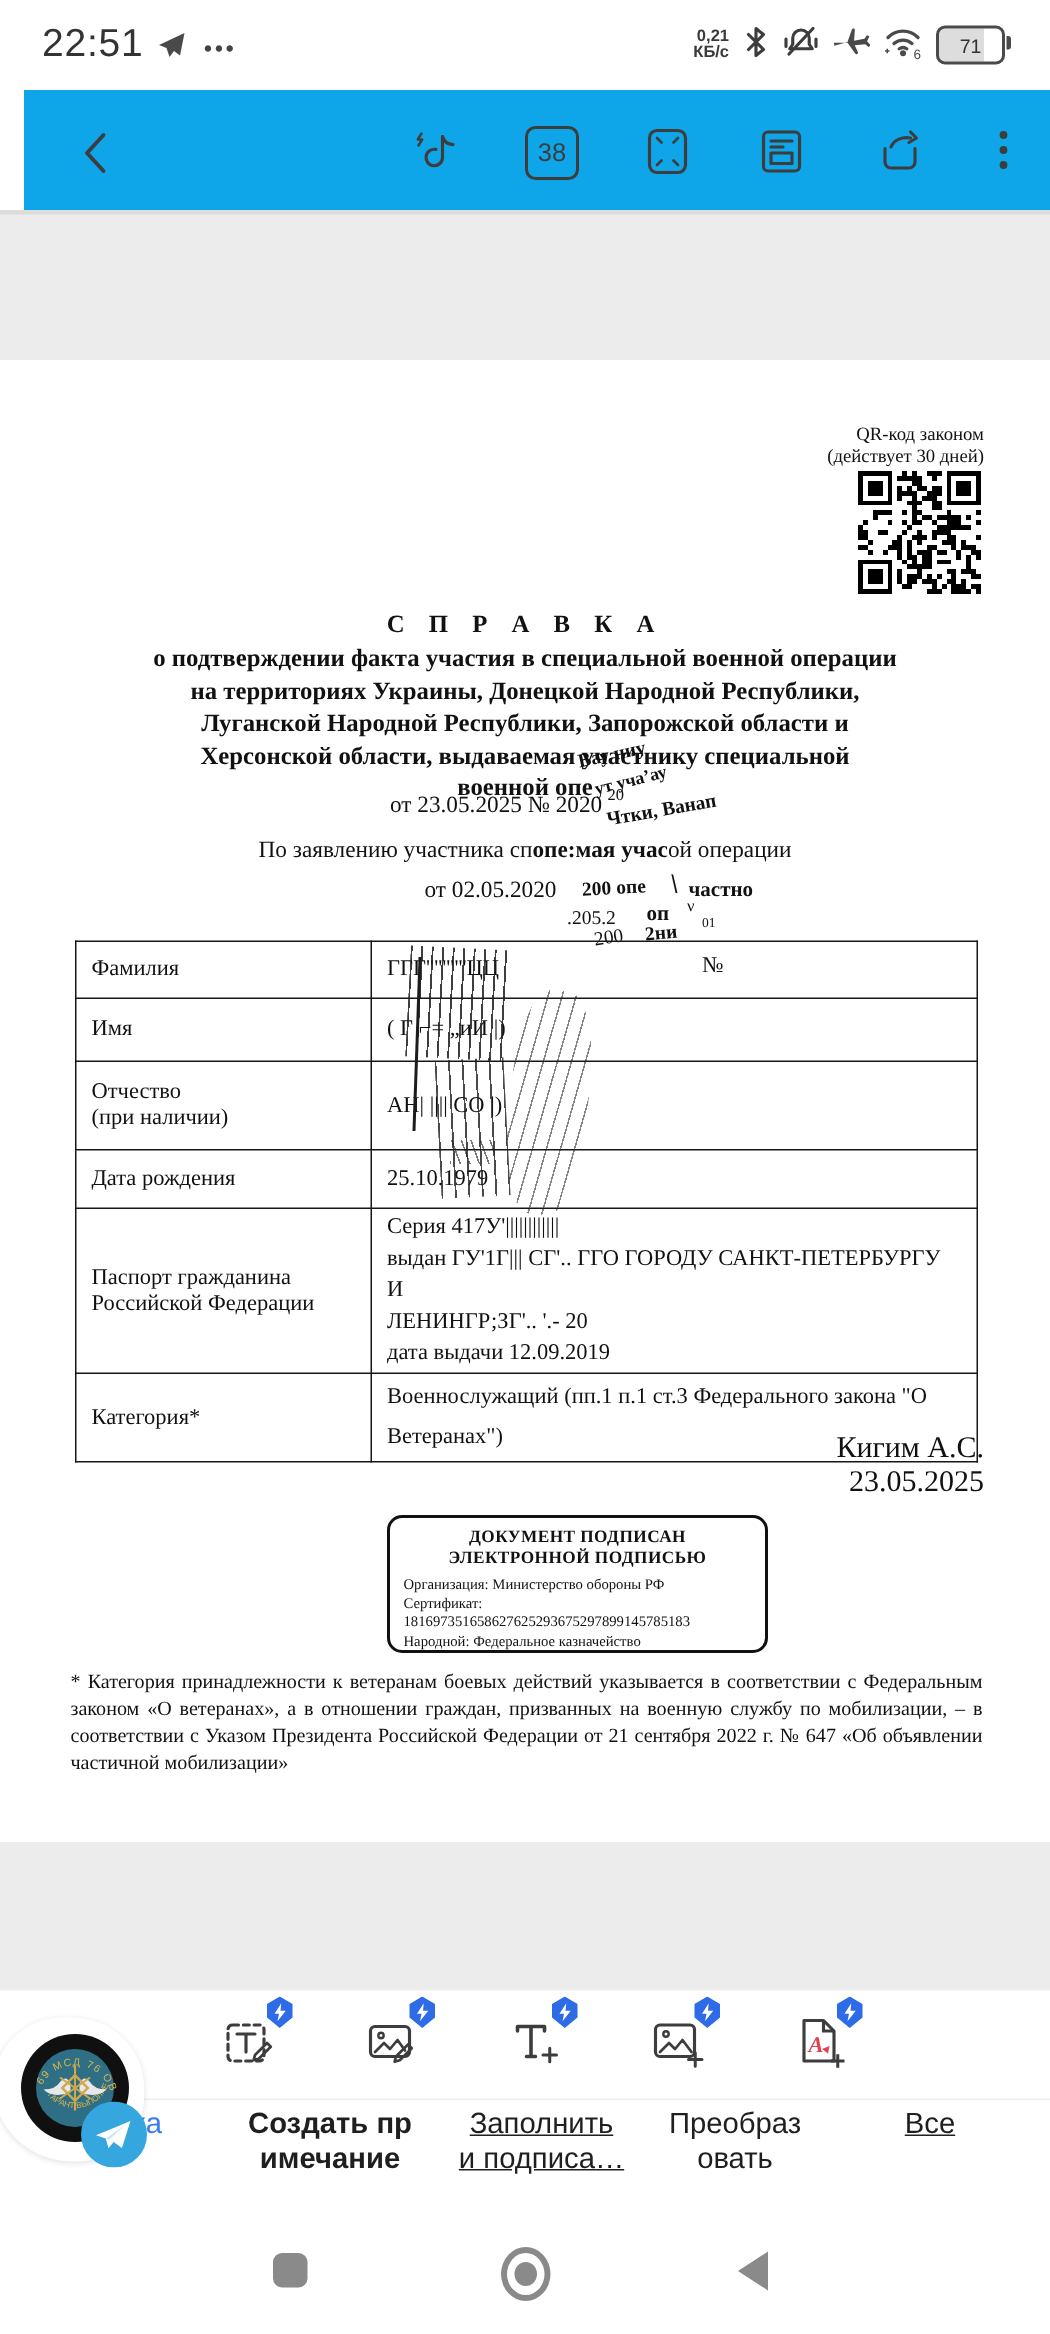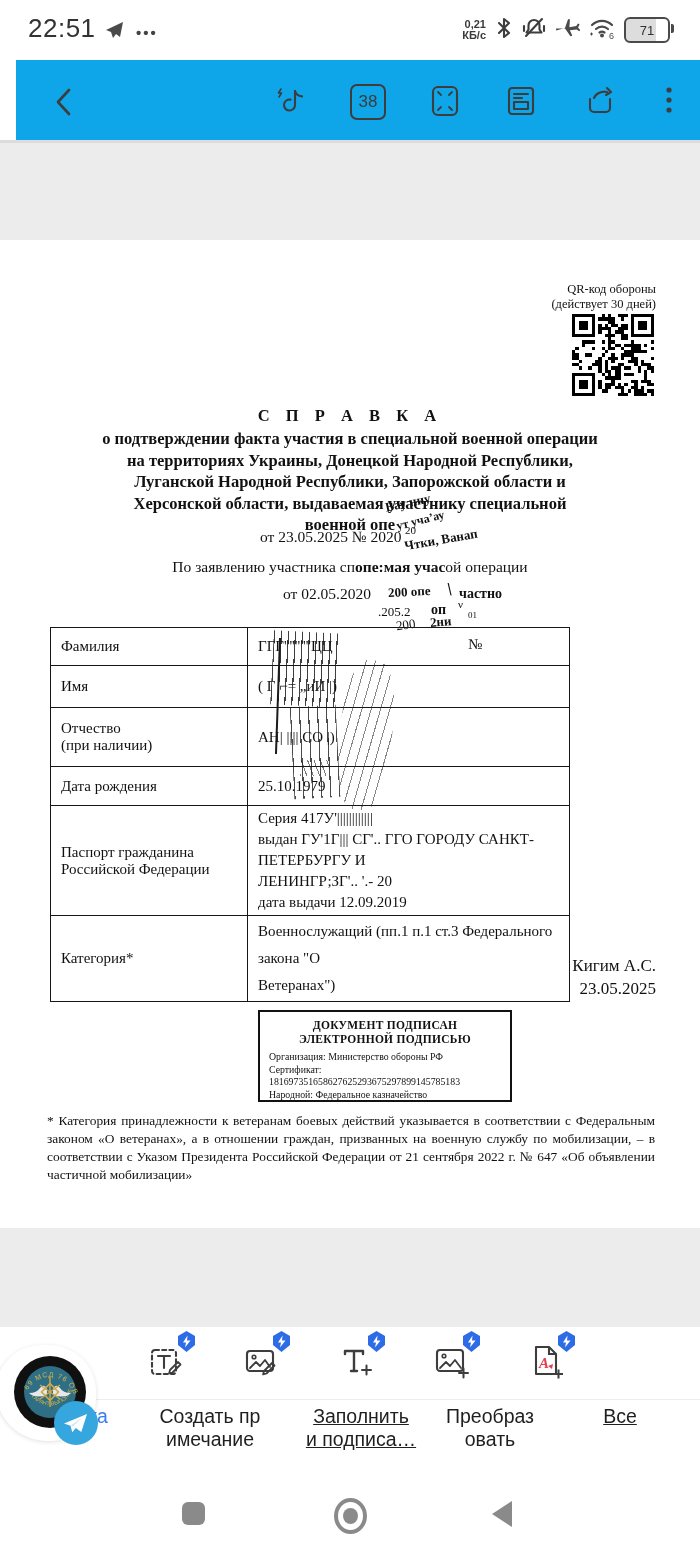--- a/index.html
+++ b/index.html
@@ -50,29 +50,29 @@
   .g10{left:396px;top:377px;font-size:13px;transform:rotate(-8deg);}
   .g11{left:430px;top:374px;font-size:13px;font-weight:700;transform:rotate(-5deg);}
   .g12{left:468px;top:370px;font-size:9px;}
   .g13{left:468px;top:396px;font-size:15px;}
   .scribble{position:absolute;pointer-events:none;}
   .sc1{left:272px;top:392px;width:68px;height:74px;background:repeating-linear-gradient(90deg,#1c1c1c 0 1.2px,transparent 1.2px 7px);transform:rotate(3deg);opacity:.85;}
   .sc2{left:292px;top:466px;width:46px;height:92px;background:repeating-linear-gradient(90deg,#1c1c1c 0 1.2px,transparent 1.2px 9px);transform:rotate(-3deg);opacity:.8;}
   .sc3{left:277px;top:398px;width:2px;height:116px;background:#1c1c1c;transform:rotate(2deg);}
   .sc4{left:340px;top:420px;width:52px;height:150px;background:repeating-linear-gradient(100deg,#222 0 1px,transparent 1px 9px);opacity:.55;border-radius:40%;transform:rotate(6deg);}
   .sc5{left:300px;top:520px;width:30px;height:16px;background:repeating-linear-gradient(70deg,#222 0 1px,transparent 1px 6px);opacity:.6;}
-  .doc-table{position:absolute;top:387px;left:50px;border-collapse:collapse;width:520px;table-layout:fixed;}
+  .doc-table{position:absolute;top:387px;left:50px;border-collapse:collapse;width:602px;table-layout:fixed;}
   .doc-table td{border:1.5px solid #161616;font-size:15px;vertical-align:middle;padding:2px 10px;white-space:pre-line;}
   .doc-table td.lbl{width:176px;}
   .doc-table td.val{line-height:21px;}
   .r0 td{height:33px;} .r1 td{height:37px;} .r2 td{height:54px;} .r3 td{height:34px;}
   .r4 td{height:85px;} .r5 td{height:54px;}
   .r5 td.val{line-height:27px;}
-  .signature{position:absolute;top:714px;right:44px;text-align:right;font-size:17px;line-height:23px;white-space:pre-line;}
-  .stamp{position:absolute;top:770px;left:258px;width:254px;height:92px;border:2.5px solid #111;border-radius:0;box-sizing:border-box;padding-top:7px;}
+  .signature{position:absolute;top:714px;right:44px;text-align:right;font-size:20px;line-height:23px;white-space:pre-line;}
+  .stamp{position:absolute;top:770px;left:258px;width:254px;height:92px;border:2.5px solid #111;border-radius:10px;box-sizing:border-box;padding-top:7px;}
   .stamp-head{text-align:center;font-size:11.5px;font-weight:600;line-height:13.5px;letter-spacing:.3px;}
   .stamp-lines{margin-top:5px;padding:0 9px;font-size:9.8px;line-height:12.6px;color:#111;}
   .footnote{position:absolute;top:872px;left:47px;width:608px;font-size:13.4px;line-height:18px;text-align:justify;}
   
   .bottom-toolbar{position:absolute;top:1327px;left:0;width:700px;height:143px;background:#fff;}
   .bt-divider{position:absolute;top:72px;left:0;width:700px;height:1px;background:#ededed;}
   .tool{position:absolute;top:15px;width:40px;height:40px;}
   .tool .badge{position:absolute;top:-11px;right:-9px;width:19px;height:21px;}
   .tab{position:absolute;top:78px;text-align:center;font-size:19.5px;line-height:23px;color:#1f1f1f;white-space:pre-line;}
   .tab.active{color:#3b7bf0;}
@@ -185,21 +185,21 @@
           <circle cx="5" cy="16" r="2.6" fill="#3d3d3d"></circle>
           <circle cx="5" cy="26" r="2.6" fill="#3d3d3d"></circle>
       </svg>
     </span>
   </div>
 
   <div class="band-top"></div>
 
   <div class="page">
     <div class="qr-caption">
-      <div>QR-код обороны</div>
+      <div>QR-код законом</div>
       <div>(действует 30 дней)</div>
     </div>
     <svg class="qr-box" viewBox="0 0 25 25" shape-rendering="crispEdges">
         <rect width="25" height="25" fill="#fff"></rect>
         <rect x="9" y="0" width="1" height="1" fill="#000"></rect>
         <rect x="11" y="0" width="1" height="1" fill="#000"></rect>
         <rect x="14" y="0" width="1" height="1" fill="#000"></rect>
         <rect x="15" y="0" width="1" height="1" fill="#000"></rect>
         <rect x="16" y="0" width="1" height="1" fill="#000"></rect>
         <rect x="8" y="1" width="1" height="1" fill="#000"></rect>
@@ -557,21 +557,21 @@
         <svg width="19" height="21" viewBox="0 0 19 21">
             <polygon points="9.5,0 18,5 18,14 9.5,21 1,14 1,5" fill="#2e6be6"></polygon>
             <polygon points="10.5,4.5 6,11.5 9,11.5 8,16.5 13.5,9.5 10,9.5" fill="#fff"></polygon>
           </svg>
       </span>
     </span>
 
     <div class="bt-divider"></div>
 
     <div class="tab active" style="left:34px;width:82px;">Правка</div>
-    <div class="tab" style="left:145px;width:130px;">Создать пр
+    <div class="tab" style="left:155px;width:130px;font-weight:bold;">Создать пр
 имечание</div>
     <div class="tab" style="left:296px;width:130px;text-decoration:underline;">Заполнить
 и подписа…</div>
     <div class="tab" style="left:430px;width:120px;">Преобраз
 овать</div>
     <div class="tab" style="left:590px;width:60px;text-decoration:underline;">Все</div>
 
     <div class="float-overlay">
       <div class="float-blob"></div>
       <svg class="emblem" width="74" height="74" viewBox="0 0 74 74">

